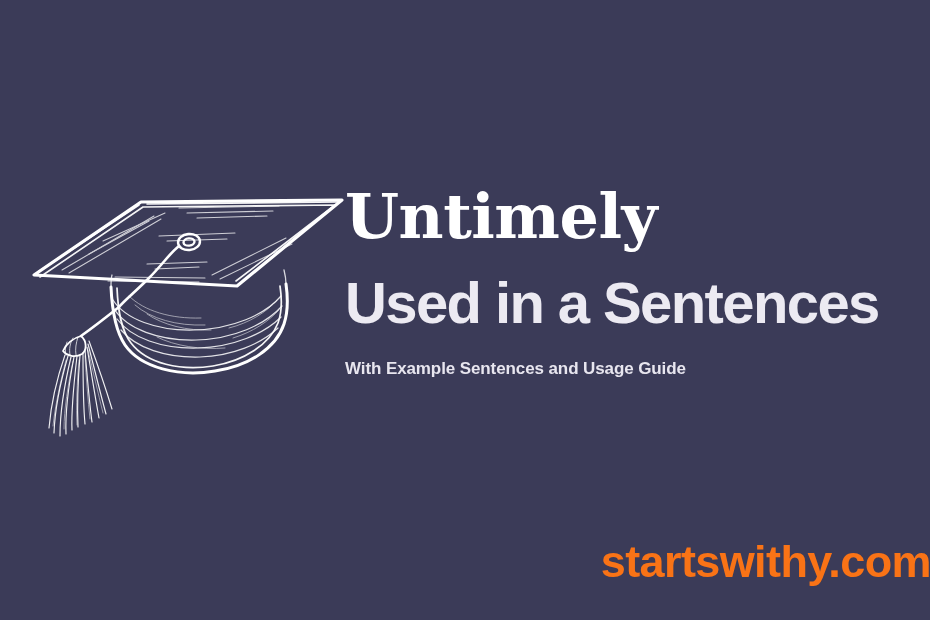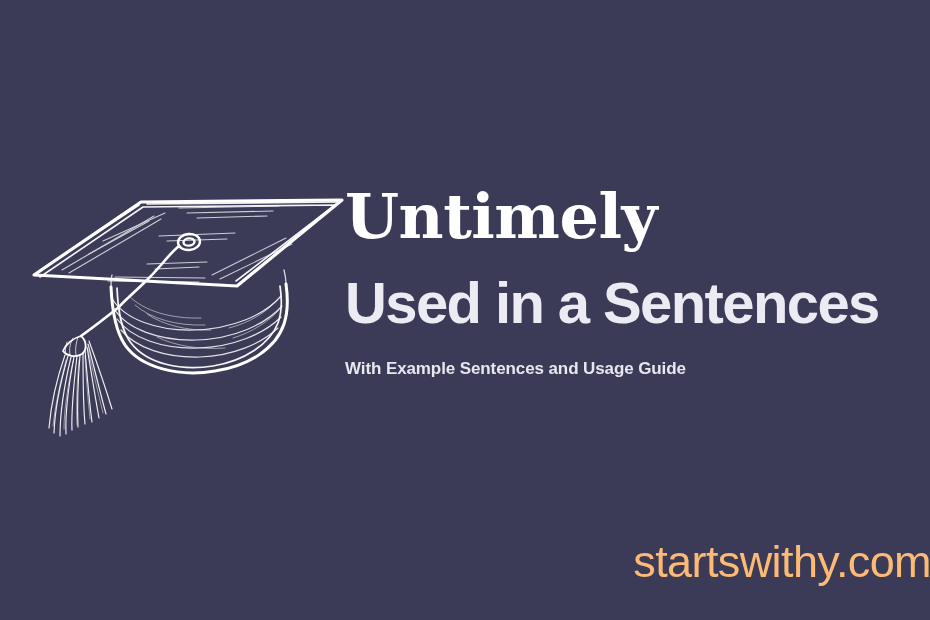--- a/index.html
+++ b/index.html
@@ -81,25 +81,25 @@
     padding-top: 28px;
     white-space: nowrap;
   }
 
   
   #brand {
     position: absolute;
     right: 28px;
     bottom: 36px;
     font-family: "Liberation Sans", sans-serif;
-    font-weight: 400;
+    font-weight: 700;
     font-size: 45px;
     letter-spacing: -0.6px;
     line-height: 1;
-    color: #fdba74;
+    color: #f97316;
     white-space: nowrap;
   }
 </style>
 </head>
 <body>
 
 <div id="card">
 
   <div id="cap-illustration">
     <svg viewBox="0 0 320 275" xmlns="http://www.w3.org/2000/svg" fill="none" stroke="#ffffff" stroke-linecap="round" stroke-linejoin="round">

